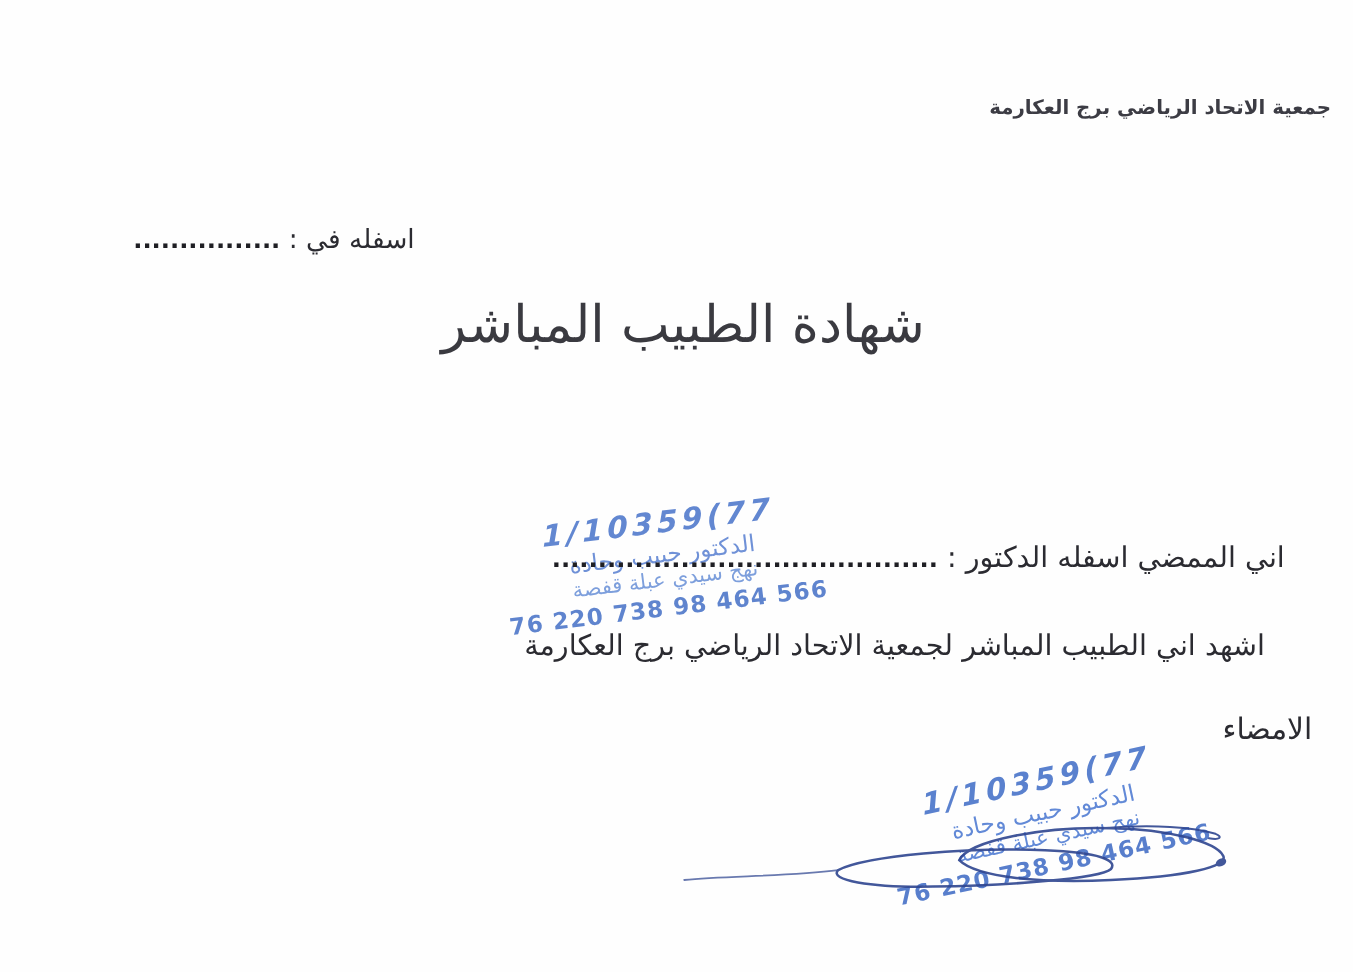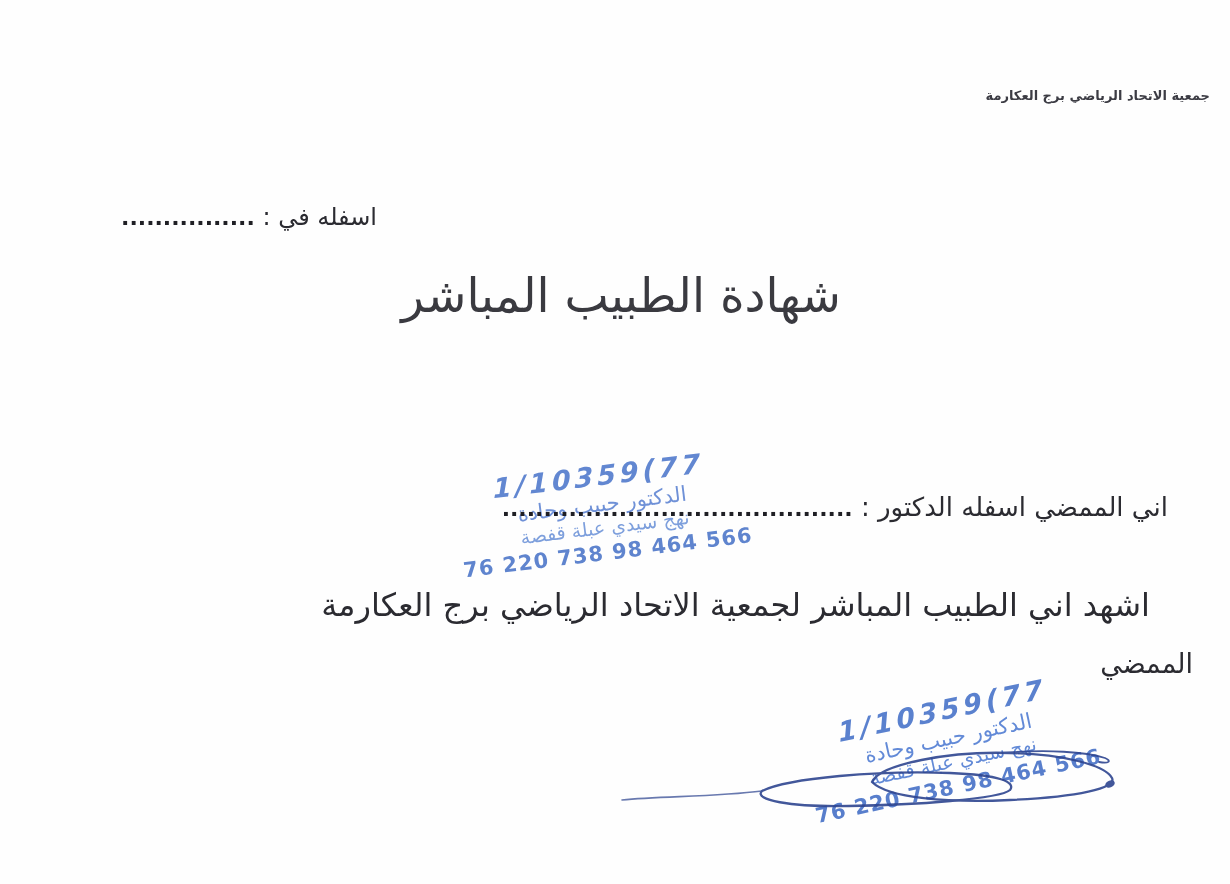--- a/index.html
+++ b/index.html
@@ -7,39 +7,39 @@
     width:1230px;height:884px;position:relative;overflow:hidden;
     background:#fefefe;
     font-family:"DejaVu Sans",sans-serif;
     color:#2b2b31;
   }
   .abs{position:absolute;}
 
   
   .assoc-header{
     top:88px;right:20px;
-    font-size:13px;font-weight:bold;color:#3c3c44;
+    font-size:18px;font-weight:bold;color:#3c3c44;
     letter-spacing:0px;direction:rtl;
   }
   .place-line{
     top:203px;right:853px;
     font-size:24px;color:#2b2b31;direction:rtl;white-space:nowrap;
   }
   .doc-title{
     top:268px;left:50%;transform:translateX(-50%);margin-left:6px;
     font-size:47px;font-weight:normal;color:#3a3a40;
     direction:rtl;white-space:nowrap;letter-spacing:1px;
   }
   .doctor-line{
     top:492px;right:62px;
     font-size:26px;direction:rtl;white-space:nowrap;z-index:5;text-align:right;
   }
   .certify-line{
-    top:586px;right:80px;
-    font-size:32px;direction:rtl;white-space:nowrap;z-index:5;
+    top:572px;right:80px;
+    font-size:26px;direction:rtl;white-space:nowrap;z-index:5;
   }
   .sig-label{
     top:648px;right:37px;
     font-size:27px;direction:rtl;white-space:nowrap;z-index:5;
   }
   .dots{
     font-weight:bold;color:#1f1f24;letter-spacing:5px;
     font-size:22px;
   }
   .place-line .dots{letter-spacing:6px;}
@@ -87,21 +87,21 @@
 </div>
 
 <div class="abs doctor-line">
   <span>اني الممضي اسفله الدكتور :</span>
   <span> </span>
   <span class="dots">..........................................</span>
 </div>
 
 <div class="abs certify-line">اشهد اني الطبيب المباشر لجمعية الاتحاد الرياضي برج العكارمة</div>
 
-<div class="abs sig-label">الممضي</div>
+<div class="abs sig-label">الامضاء</div>
 
 <div class="abs stamp stamp-bot">
   <span class="serial" dir="ltr">1/10359(77</span>
   <span class="doctor">الدكتور حبيب وحادة</span>
   <span class="address">نهج سيدي عبلة قفصة</span>
   <span class="phone" dir="ltr">76 220 738 98 464 566</span>
 </div>
 
 <svg class="abs sig-svg" width="1230" height="884" viewBox="0 0 1230 884">
   <g stroke="#2e4590" stroke-width="2.3" fill="none" opacity="0.9" stroke-linecap="round">

